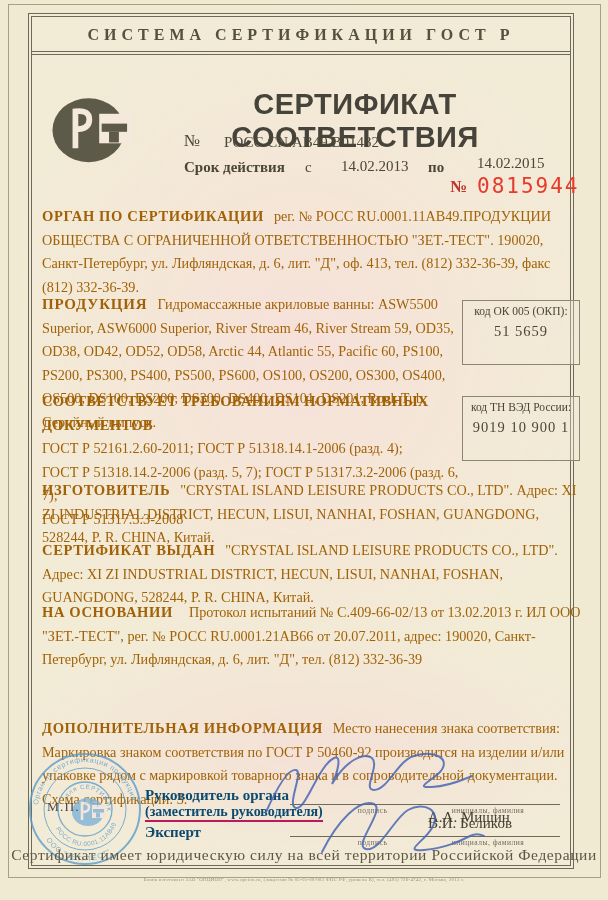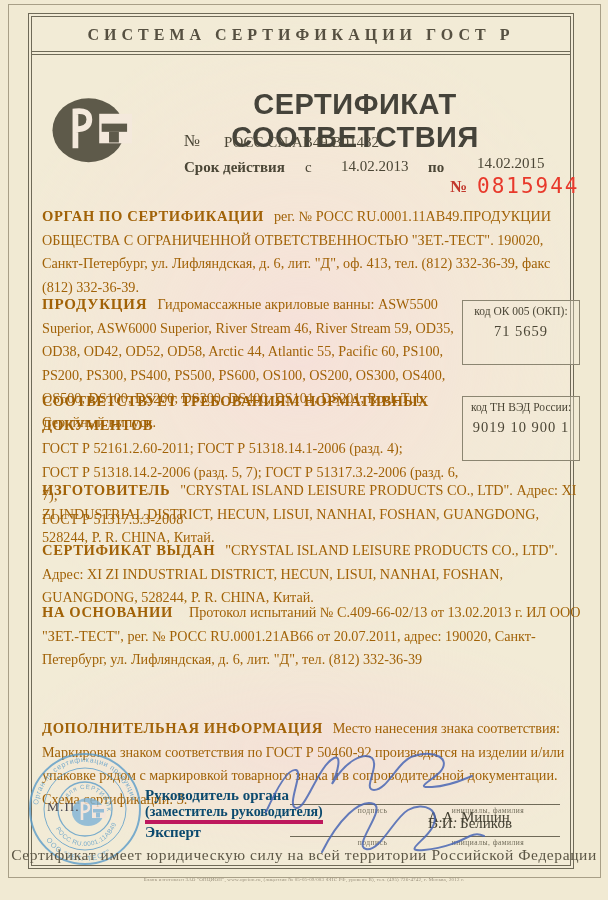--- a/index.html
+++ b/index.html
@@ -46,21 +46,21 @@
   .sec .lbl{font-weight:bold;font-size:14.6px;letter-spacing:0.6px;margin-right:10px;}
   .sec .lbl-big{font-weight:bold;font-size:15px;letter-spacing:0.8px;}
   .codebox{
     left:462px;width:118px;border:1px solid #8b8571;
     text-align:center;box-sizing:border-box;padding:4px 2px 24px 2px;
     background:rgba(242,235,214,.35);
   }
   .codebox .cb-label{font-size:11.5px;display:block;}
   .codebox .cb-value{font-size:14.5px;display:block;margin-top:6px;letter-spacing:1px;}
   .rolebox{font-size:15px;font-weight:bold;color:#0c4a6e;}
-  .ul{border-bottom:4px solid #be185d;padding-bottom:0px;}
+  .ul{border-bottom:2px solid #be185d;padding-bottom:0px;}
   .sigline{border-top:1px solid #6f6a58;height:0;}
   .caption{font-size:7.5px;color:#6f6a58;text-align:center;letter-spacing:0.5px;}
   .name{font-size:15px;color:#444032;}
   .legal{
     left:0;top:846px;width:100%;text-align:center;
     font-size:15.5px;letter-spacing:0.6px;color:#5d5746;
   }
   .fineprint{
     left:0;top:877px;width:100%;text-align:center;
     font-size:5px;color:#9a907c;letter-spacing:0.2px;
@@ -105,21 +105,21 @@
   <div class="abs sec" style="top:205px;width:538px;">
     <span class="lbl">ОРГАН ПО СЕРТИФИКАЦИИ</span><span>рег. № РОСС RU.0001.11АВ49.ПРОДУКЦИИ ОБЩЕСТВА С ОГРАНИЧЕННОЙ ОТВЕТСТВЕННОСТЬЮ "ЗЕТ.-ТЕСТ". 190020, Санкт-Петербург, ул. Лифляндская, д. 6, лит. "Д", оф. 413, тел. (812) 332-36-39, факс (812) 332-36-39.</span>
   </div>
 
   <div class="abs sec" style="top:293px;width:414px;">
     <span class="lbl lbl-big" style="margin-right:10px;text-align:right;">ПРОДУКЦИЯ</span><span>Гидромассажные акриловые ванны: ASW5500 Superior, ASW6000 Superior, River Stream 46, River Stream 59, OD35, OD38, OD42, OD52, OD58, Arctic 44, Atlantic 55, Pacific 60, PS100, PS200, PS300, PS400, PS500, PS600, OS100, OS200, OS300, OS400, OS500, DS100, DS200, DS300, DS400, DS101, DS201, Rock Tub. Серийный выпуск.</span>
   </div>
 
   <div class="abs codebox" style="top:300px;">
     <span class="cb-label">код ОК 005 (ОКП):</span>
-    <span class="cb-value">71 5659</span>
+    <span class="cb-value">51 5659</span>
   </div>
 
   <div class="abs sec" style="top:390px;width:430px;">
     <div class="lbl" style="letter-spacing:0.3px;">СООТВЕТСТВУЕТ ТРЕБОВАНИЯМ НОРМАТИВНЫХ ДОКУМЕНТОВ</div>
     <div>ГОСТ Р 52161.2.60-2011; ГОСТ Р 51318.14.1-2006 (разд. 4);</div>
     <div>ГОСТ Р 51318.14.2-2006 (разд. 5, 7); ГОСТ Р 51317.3.2-2006 (разд. 6, 7);</div>
     <div>ГОСТ Р 51317.3.3-2008</div>
   </div>
 
   <div class="abs codebox" style="top:396px;">

